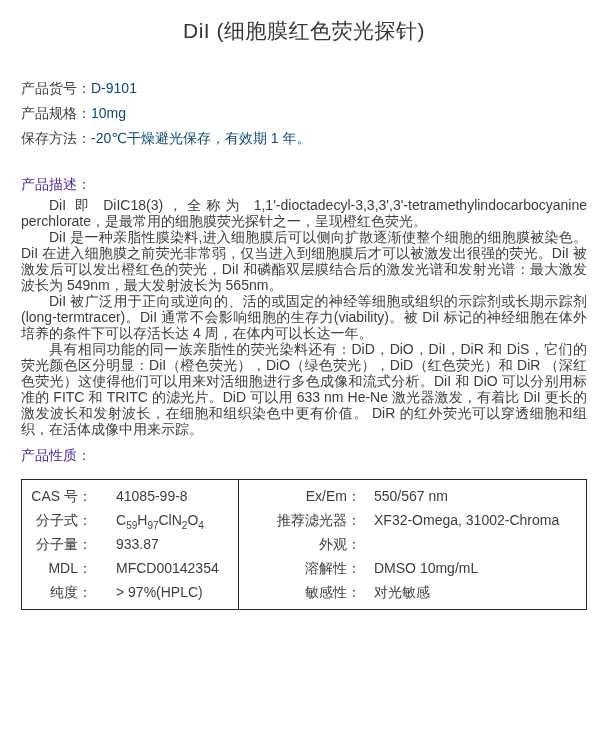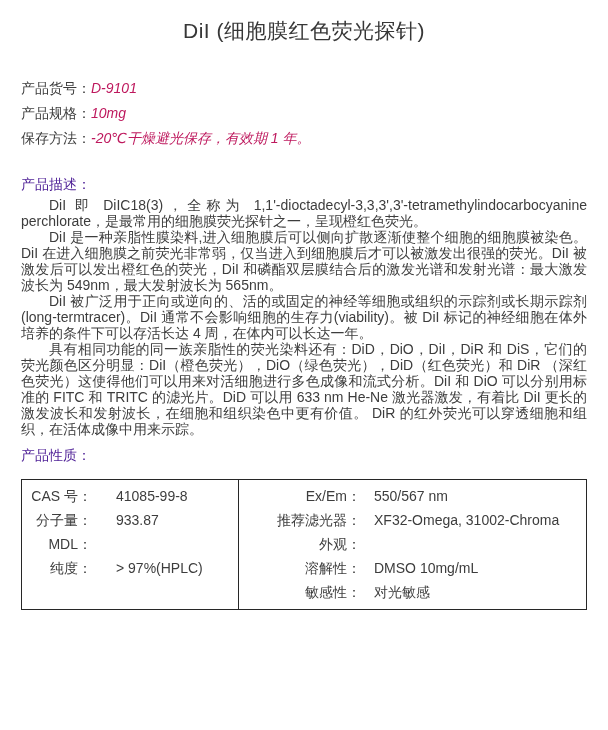--- a/index.html
+++ b/index.html
@@ -20,21 +20,21 @@
     text-align: center;
     margin: 5px 0 0 0;
     letter-spacing: 0.5px;
   }
   .info-block {
     margin-top: 31px;
     font-size: 14px;
   }
   .info-row { line-height: 25px; }
   .info-label { color: #3d3d3d; }
-  .info-value { color: #be185d; font-style: italic; }
+  .info-value { color: #0c4a6e; }
   .desc-block { margin-top: 21px; }
   .section-label {
     font-size: 14px;
     line-height: 25px;
     color: #4c1d95;
   }
   .desc-block p {
     margin: 0;
     font-size: 14px;
     line-height: 16px;
@@ -95,25 +95,30 @@
     <div class="section-label">产品性质：</div>
 
     <div class="prop-table">
 
       <div class="pane pane-left">
         <div class="prow">
           <span class="plabel">CAS 号：</span>
           <span class="pvalue">41085-99-8</span>
         </div>
         <div class="prow">
+          <span class="plabel">分子式：</span>
+          <span class="pvalue">C<sub>59</sub>H<sub>97</sub>ClN<sub>2</sub>O<sub>4</sub></span>
+        </div>
+        <div class="prow">
           <span class="plabel">分子量：</span>
           <span class="pvalue">933.87</span>
         </div>
         <div class="prow">
           <span class="plabel">MDL：</span>
+          <span class="pvalue">MFCD00142354</span>
         </div>
         <div class="prow">
           <span class="plabel">纯度：</span>
           <span class="pvalue">&gt; 97%(HPLC)</span>
         </div>
       </div>
 
       <div class="pane pane-right">
         <div class="prow">
           <span class="plabel">Ex/Em：</span>

